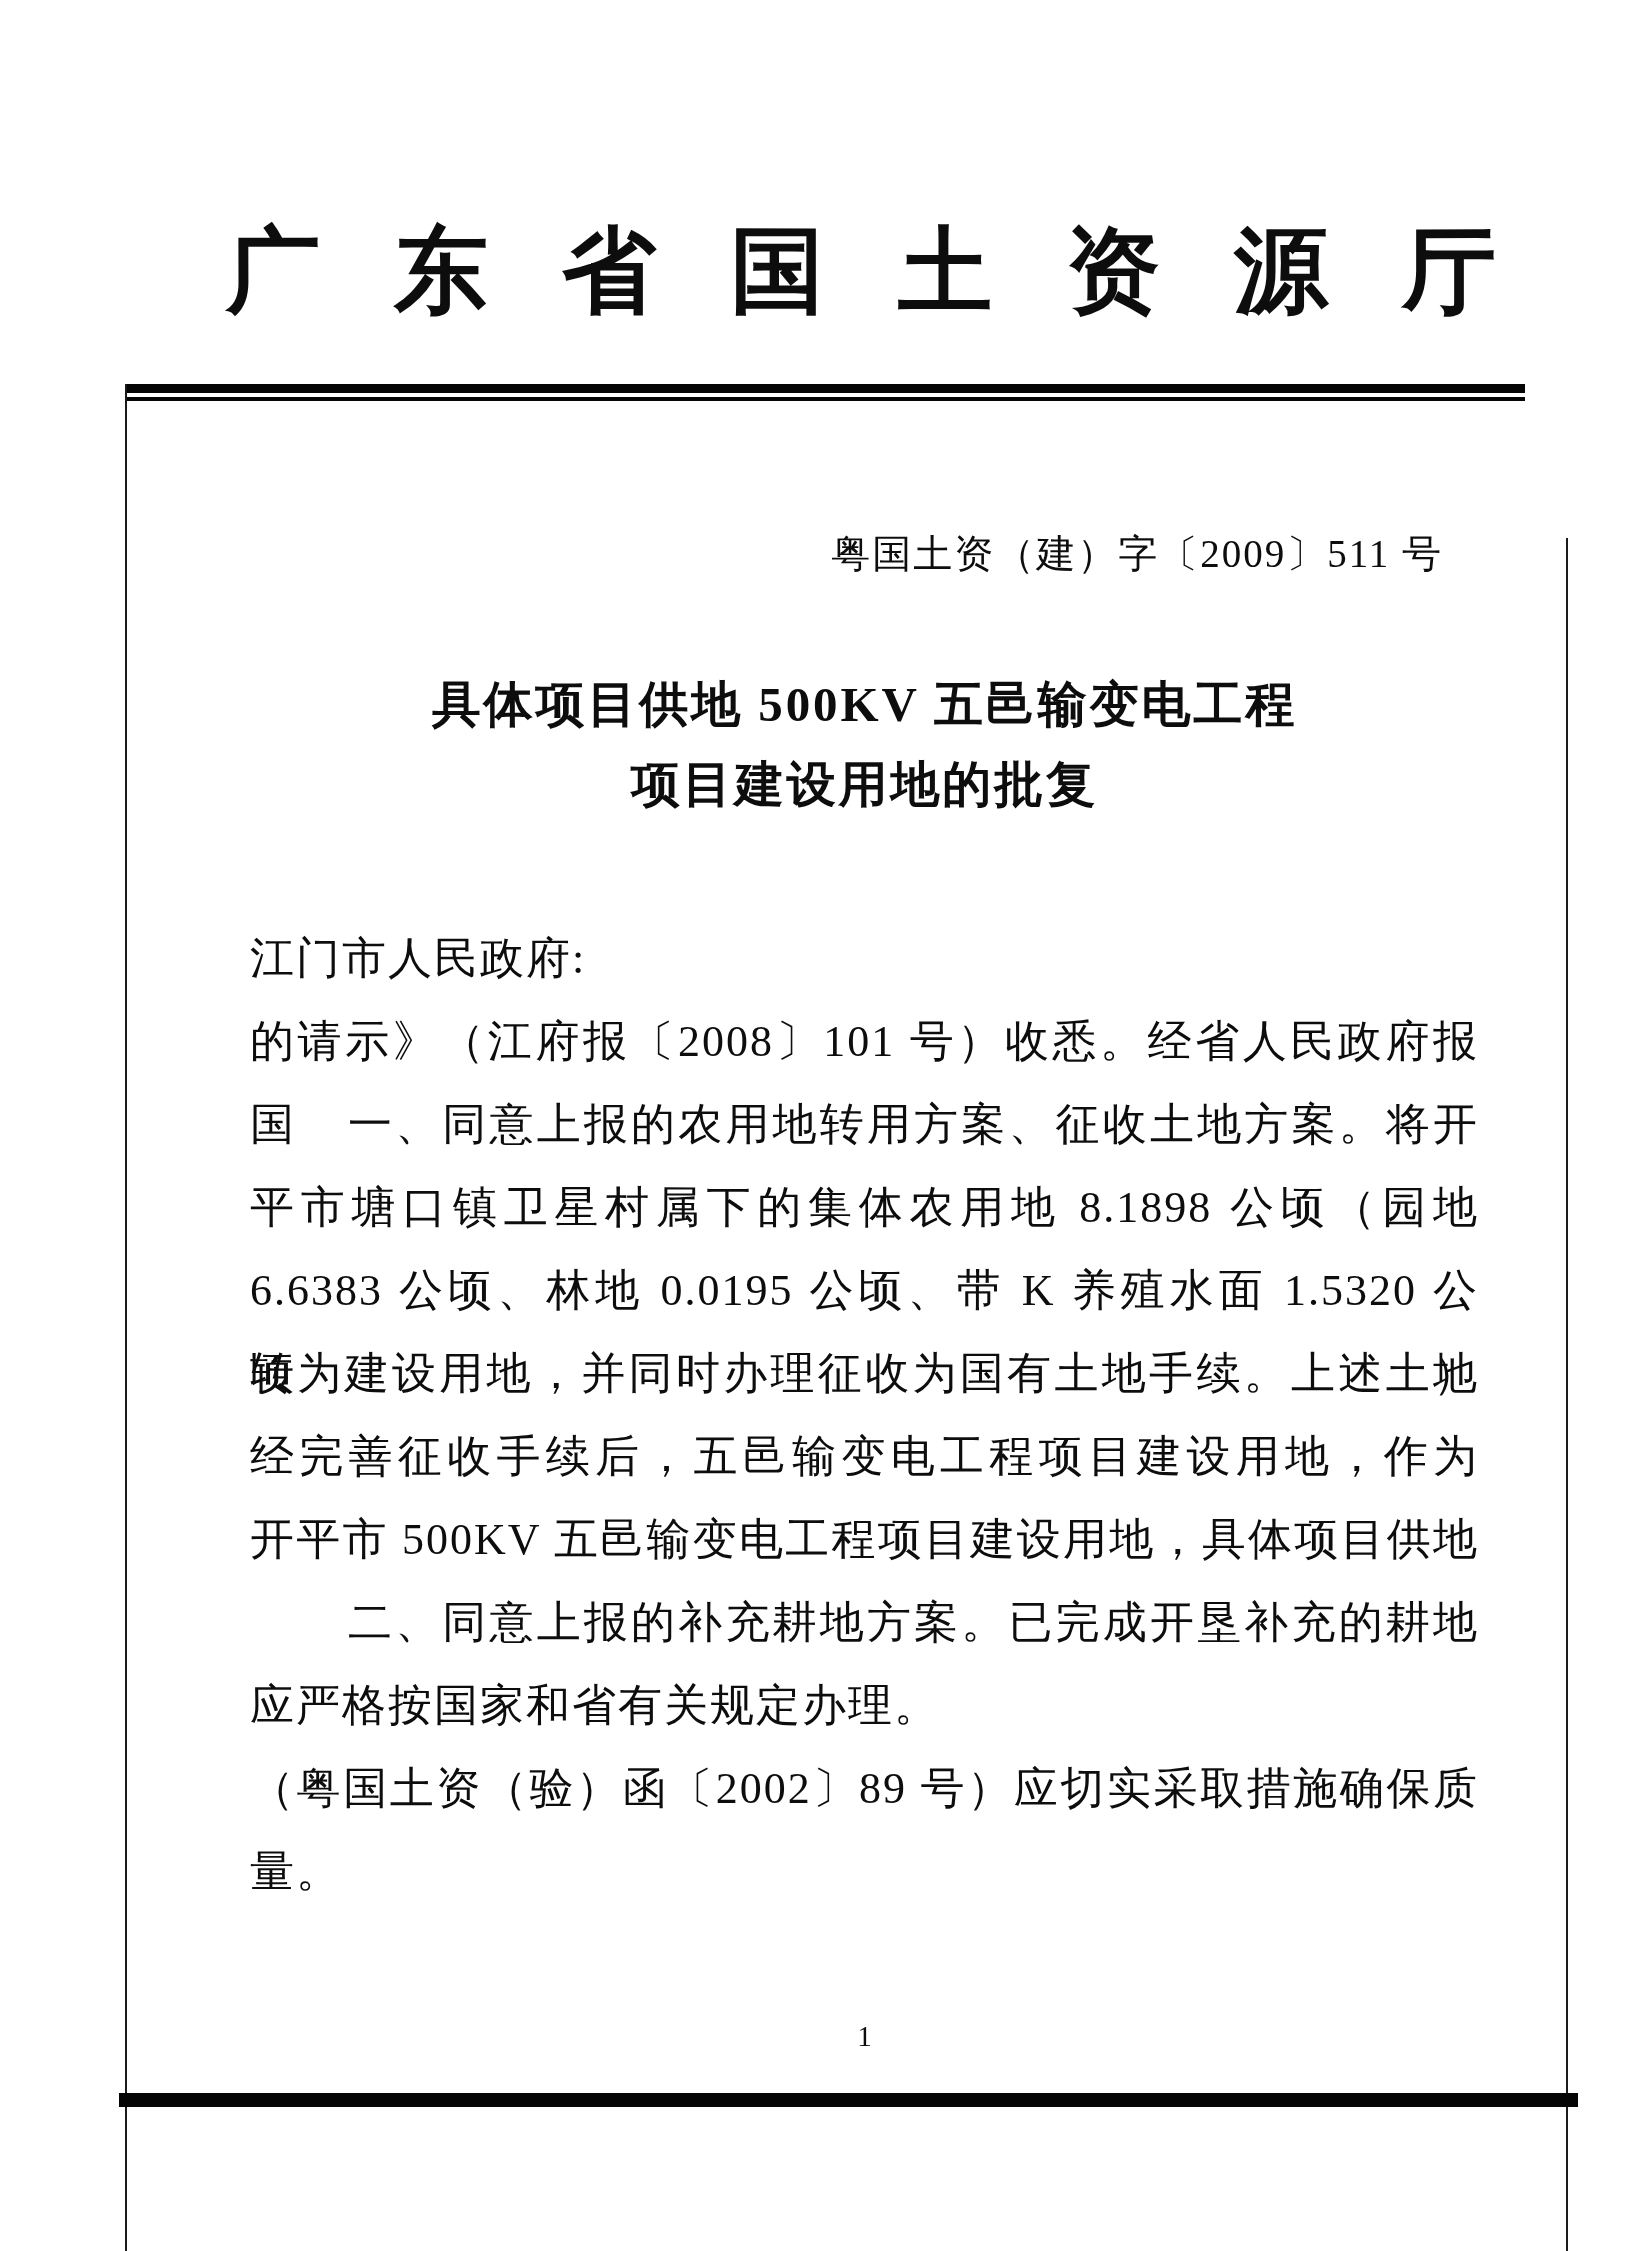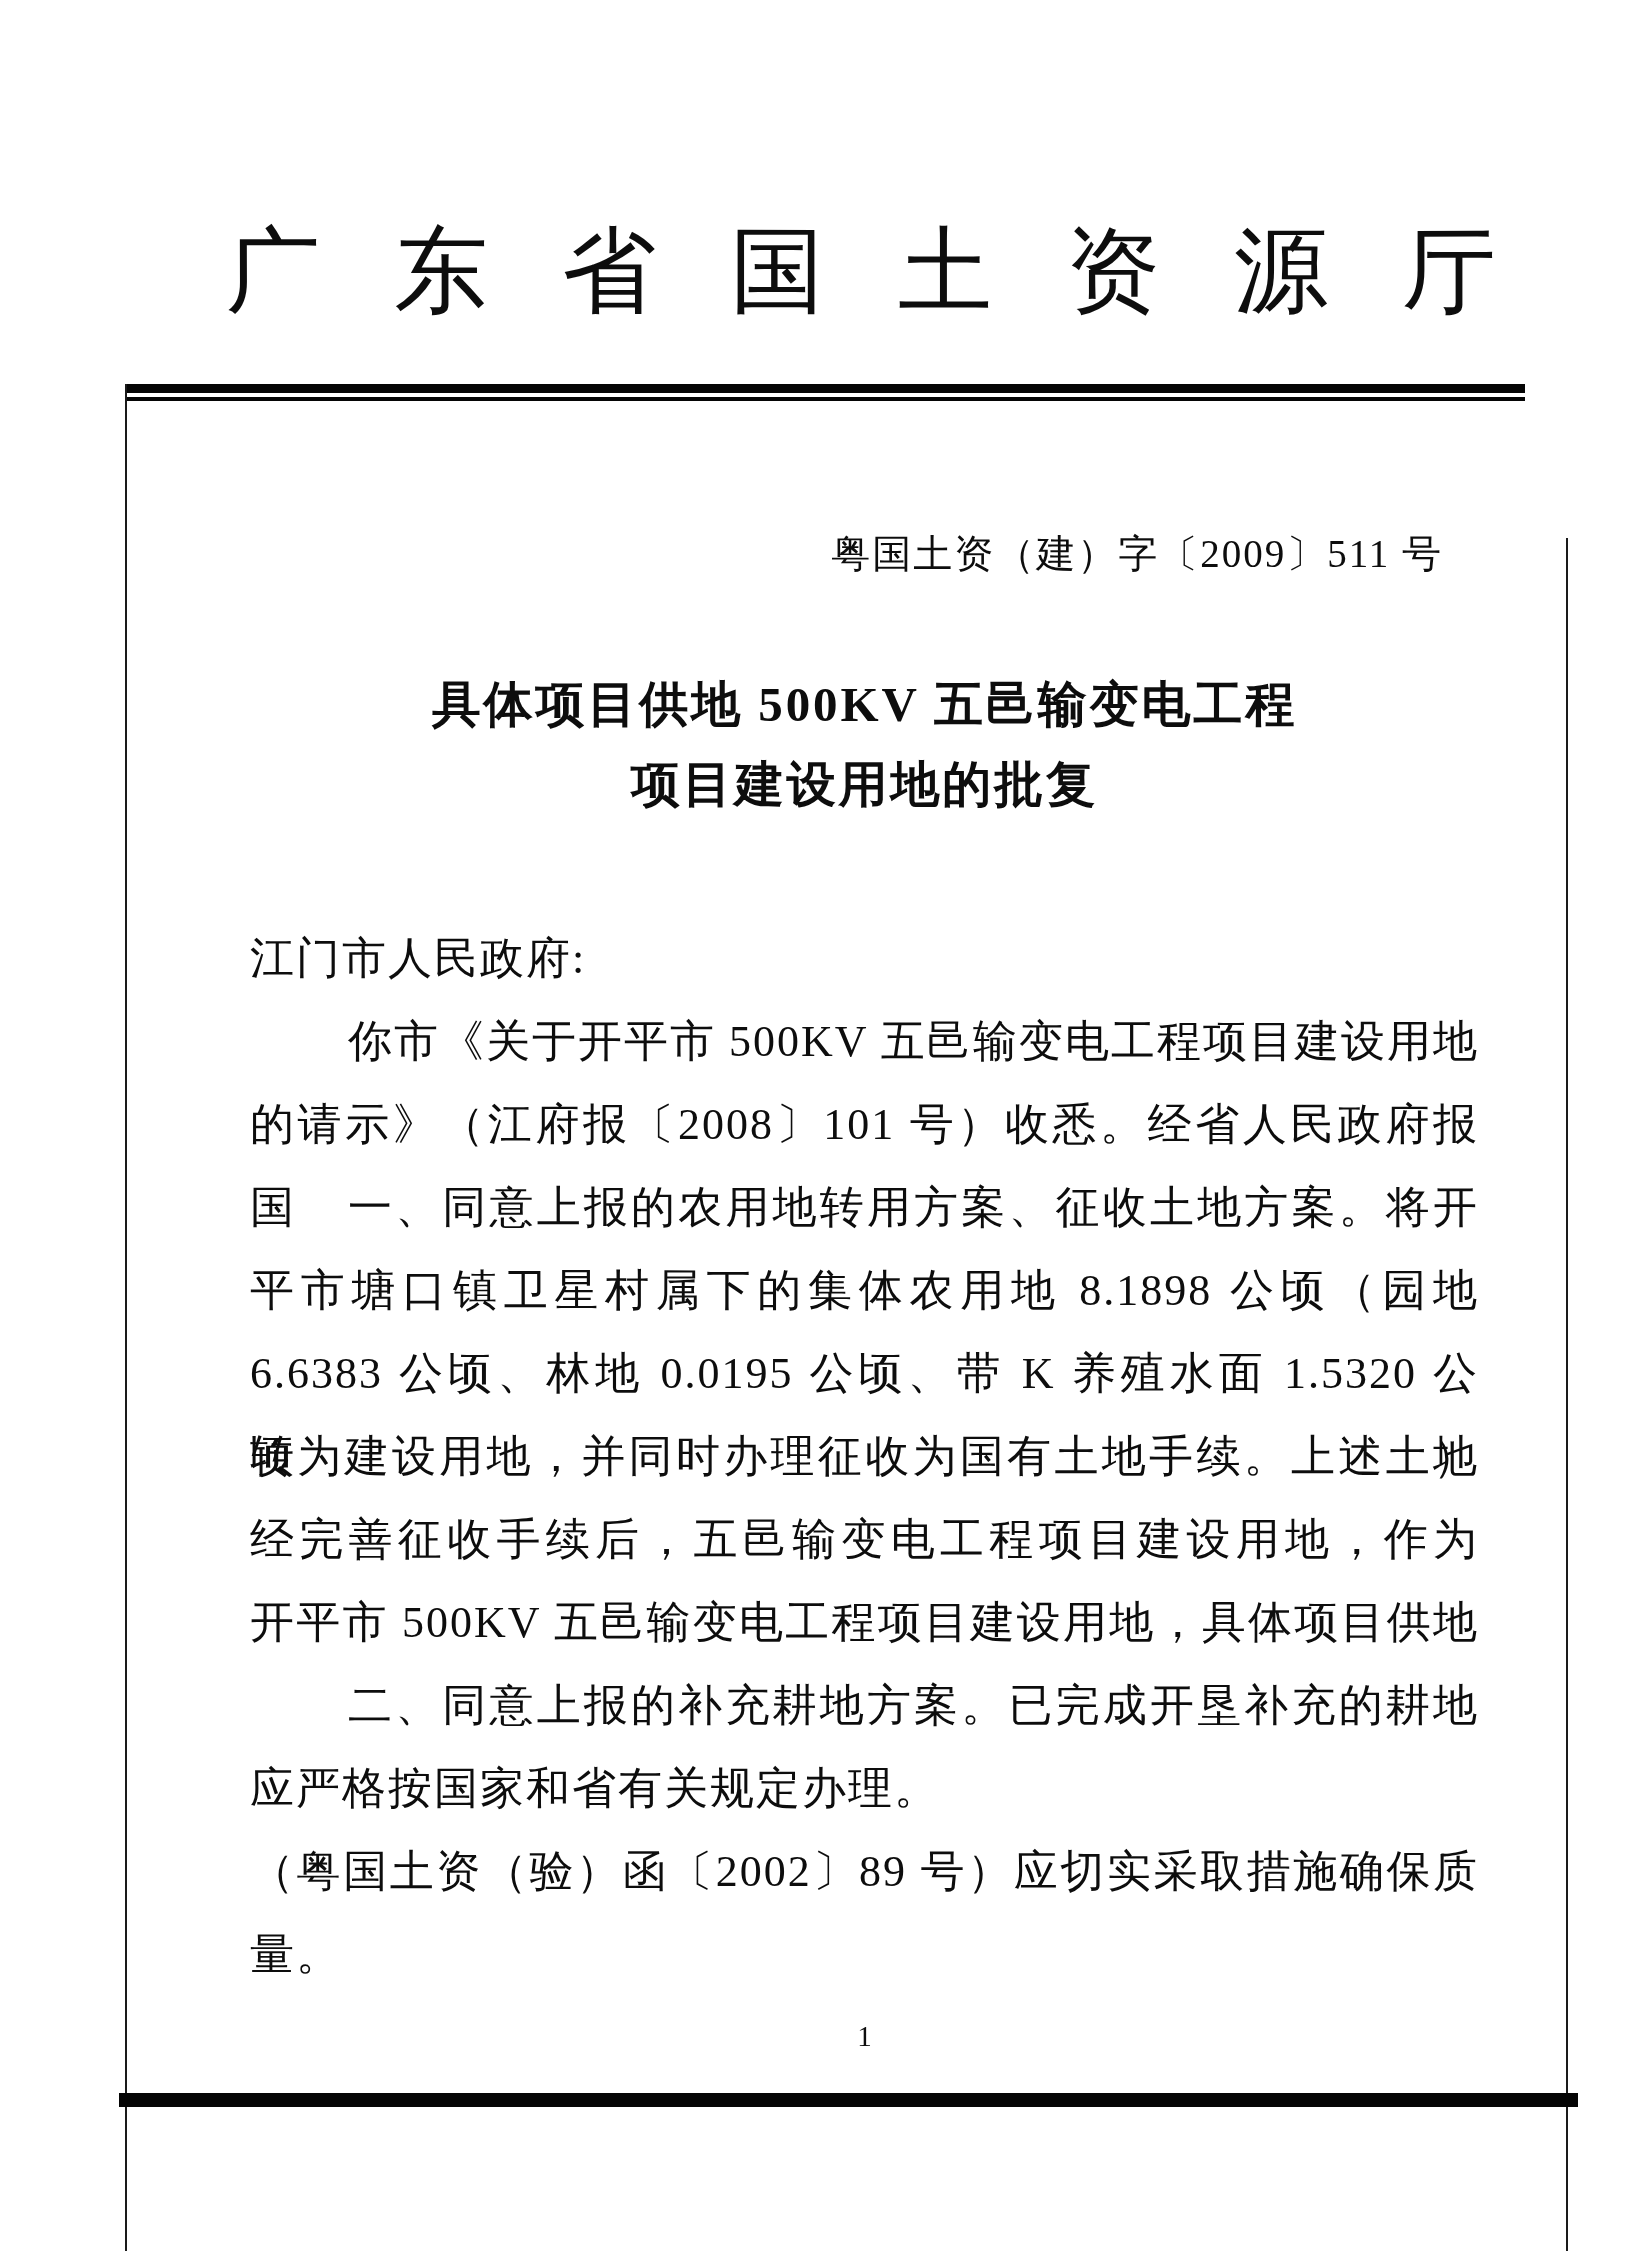--- a/index.html
+++ b/index.html
@@ -5,21 +5,21 @@
   * { margin:0; padding:0; box-sizing:border-box; }
   html, body { background:#d9d9d9; }
   .page {
     position:relative; width:1646px; height:2252px; margin:0 auto;
     background:#ffffff; color:#0d0d0d; overflow:hidden;
     font-family:"Liberation Serif","DejaVu Serif",serif;
   }
   .agency {
     position:absolute; left:226px; top:217px;
     font-size:94px; line-height:109px; letter-spacing:74px;
-    white-space:nowrap; font-weight:400;
+    white-space:nowrap; font-weight:700;
   }
   .rule-a { position:absolute; left:125px; top:384px; width:1400px; height:8.8px; background:#050505; }
   .rule-b { position:absolute; left:125px; top:397px; width:1400px; height:3.9px; background:#050505; }
   .docno {
     position:absolute; top:525px; right:203px;
     font-size:39px; line-height:57px; letter-spacing:2px; white-space:nowrap;
   }
   .title {
     position:absolute; left:250px; top:665px; width:1229px;
     text-align:center; font-weight:bold; font-size:49px;
@@ -53,21 +53,20 @@
 
   <div class="docno">粤国土资（建）字〔2009〕511 号</div>
 
   <div class="title">
     <div>具体项目供地 500KV 五邑输变电工程</div>
     <div>项目建设用地的批复</div>
   </div>
 
   <div class="body">
     <div class="line">江门市人民政府:</div>
-    <div class="line ind j">你市《关于开平市 500KV 五邑输变电工程项目建设用地</div>
     <div class="line j">的请示》（江府报〔2008〕101 号）收悉。经省人民政府报国</div>
     <div class="line ind j">一、同意上报的农用地转用方案、征收土地方案。将开</div>
     <div class="line j">平市塘口镇卫星村属下的集体农用地 8.1898 公顷（园地</div>
     <div class="line j">6.6383 公顷、林地 0.0195 公顷、带 K 养殖水面 1.5320 公顷）</div>
     <div class="line j">转为建设用地，并同时办理征收为国有土地手续。上述土地</div>
     <div class="line j">经完善征收手续后，五邑输变电工程项目建设用地，作为</div>
     <div class="line j">开平市 500KV 五邑输变电工程项目建设用地，具体项目供地</div>
     <div class="line ind j">二、同意上报的补充耕地方案。已完成开垦补充的耕地</div>
     <div class="line">应严格按国家和省有关规定办理。</div>
     <div class="line j">（粤国土资（验）函〔2002〕89 号）应切实采取措施确保质</div>

